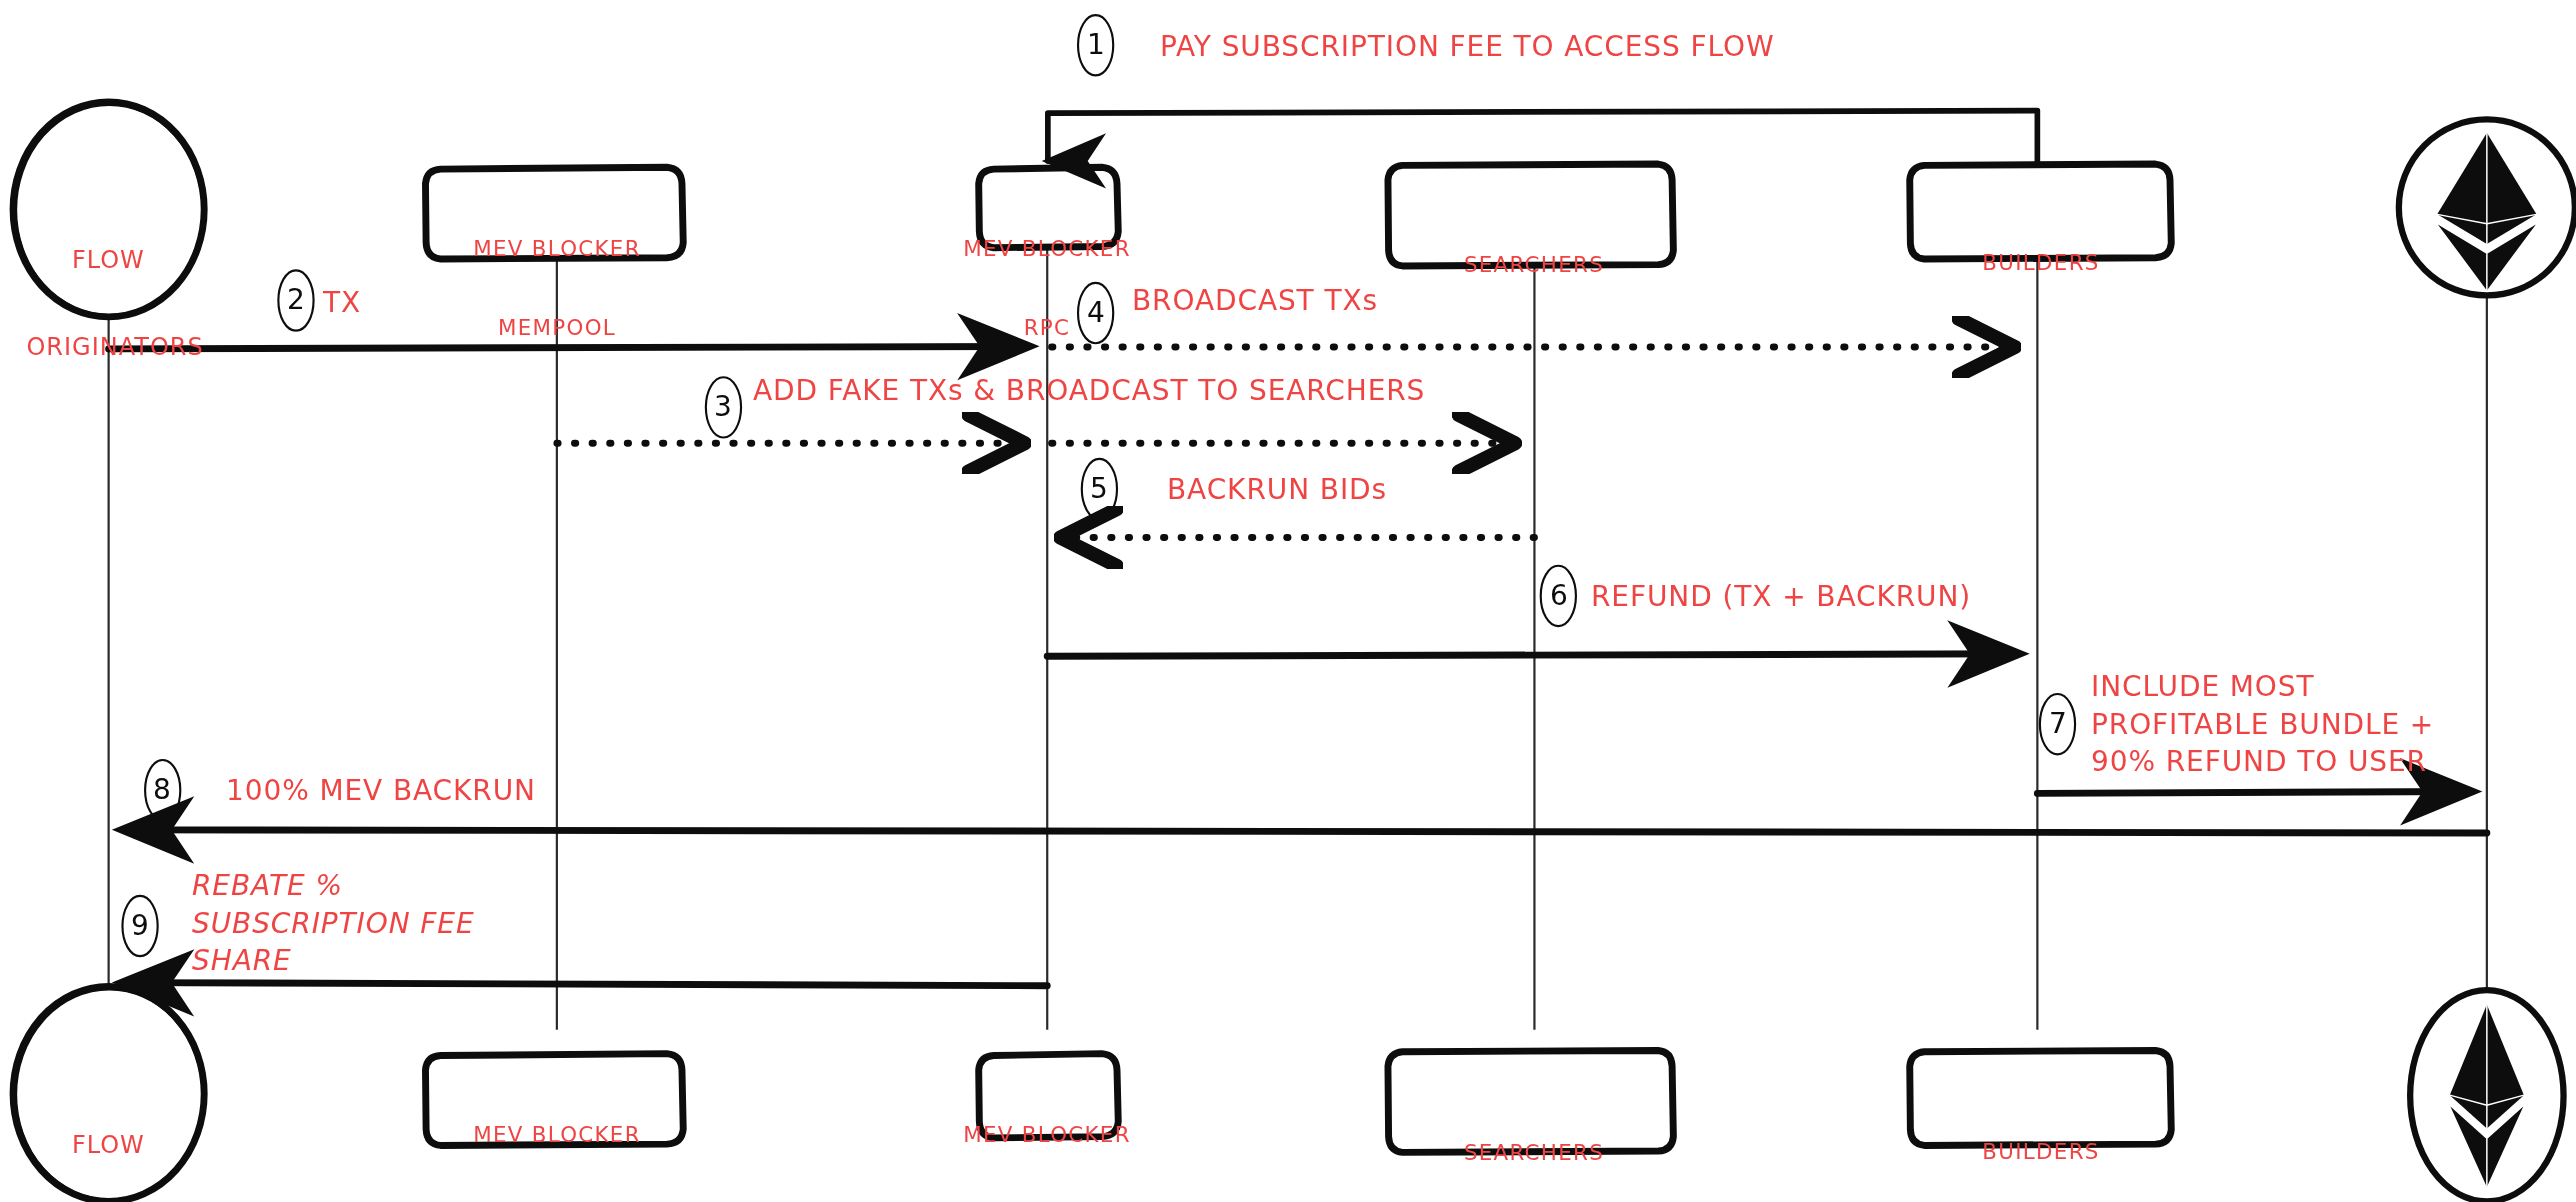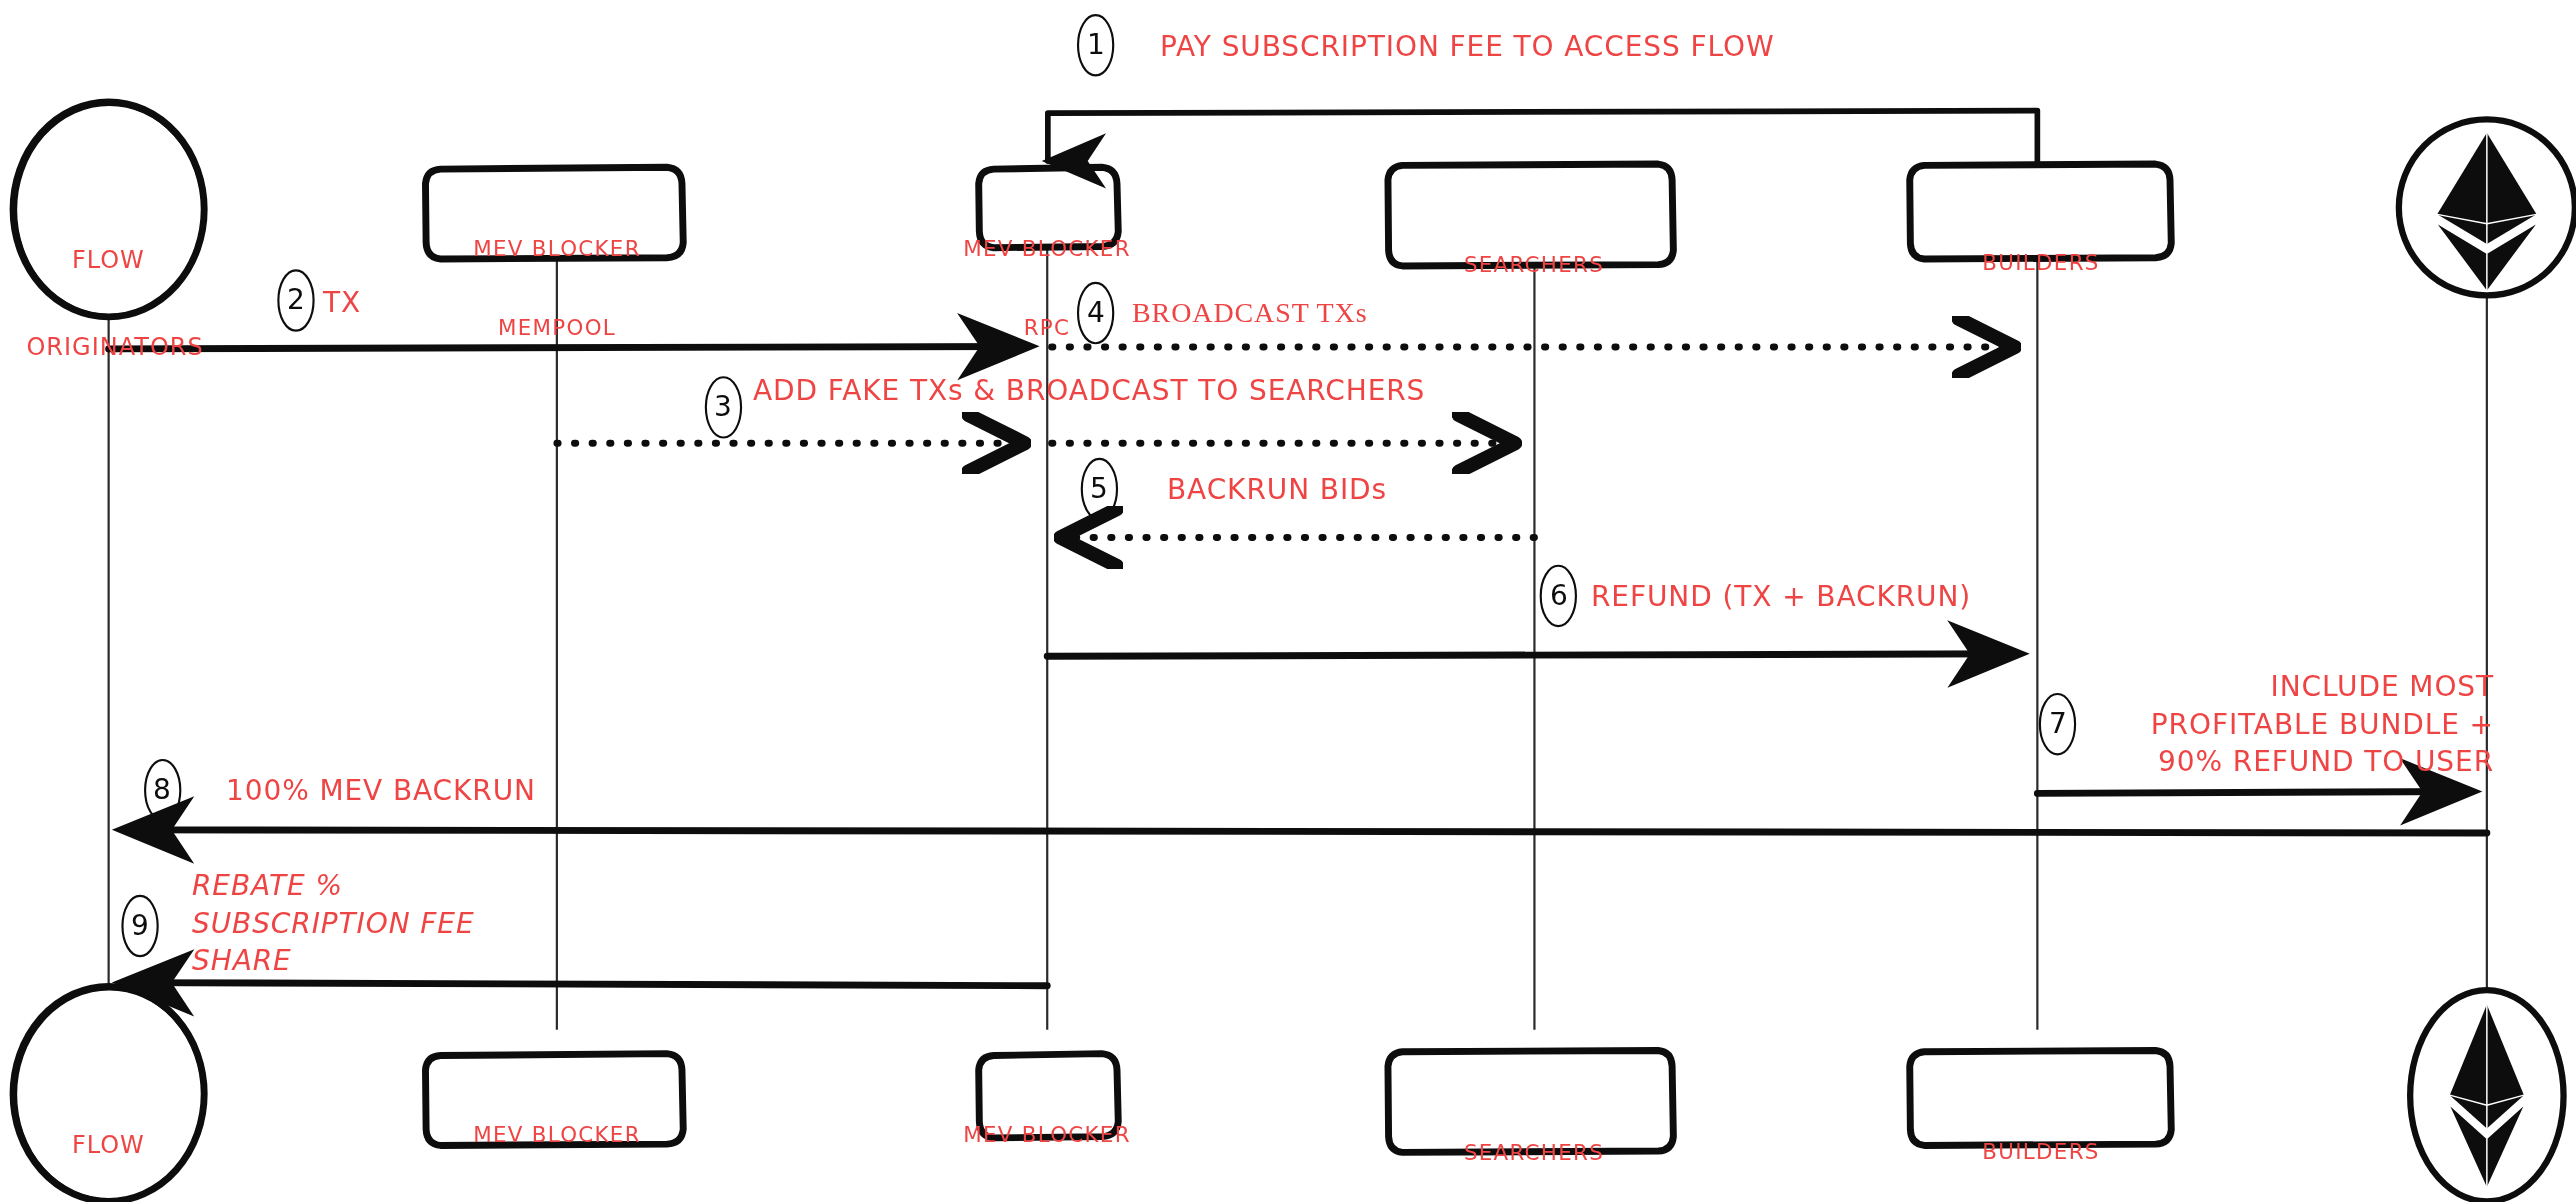--- a/index.html
+++ b/index.html
@@ -195,29 +195,29 @@
   </div>
 
   <div class="lbl node-lbl" style="left:1912px;top:1087px;width:258px;">
     <div>BUILDERS</div>
   </div>
 
   <div class="lbl msg-lbl" style="left:1160px;top:30px;">PAY SUBSCRIPTION FEE TO ACCESS FLOW</div>
 
   <div class="lbl msg-lbl" style="left:323px;top:286px;">TX</div>
 
-  <div class="lbl msg-lbl" style="left:1132px;top:296px;font-family:Liberation Serif, serif;">BROADCAST TXs</div>
+  <div class="lbl msg-lbl" style="left:1132px;top:284px;">BROADCAST TXs</div>
 
   <div class="lbl msg-lbl" style="left:753px;top:374px;">ADD FAKE TXs &amp; BROADCAST TO SEARCHERS</div>
 
   <div class="lbl msg-lbl" style="left:1167px;top:473px;text-align:right;">BACKRUN BIDs</div>
 
   <div class="lbl msg-lbl" style="left:1591px;top:580px;">REFUND (TX + BACKRUN)</div>
 
-  <div class="lbl msg-lbl multi" style="left:2091px;top:668px;text-align:right;width:403px;">INCLUDE MOST
+  <div class="lbl msg-lbl multi" style="left:2091px;top:668px;text-align:left;width:403px;">INCLUDE MOST
 PROFITABLE BUNDLE +
 90% REFUND TO USER</div>
 
   <div class="lbl msg-lbl" style="left:194px;top:774px;margin-left:32px;">100% MEV BACKRUN</div>
 
   <div class="lbl msg-lbl multi" style="left:192px;top:867px;font-style:italic;">REBATE %
 SUBSCRIPTION FEE
 SHARE</div>
 
   <div class="numtxt" style="left:1077px;top:28px;width:38px;">1</div>

